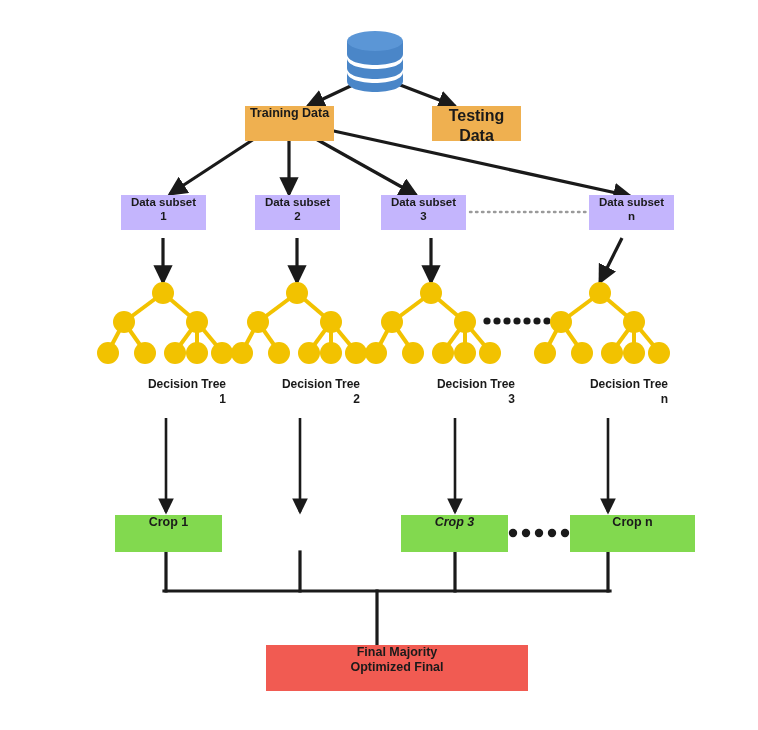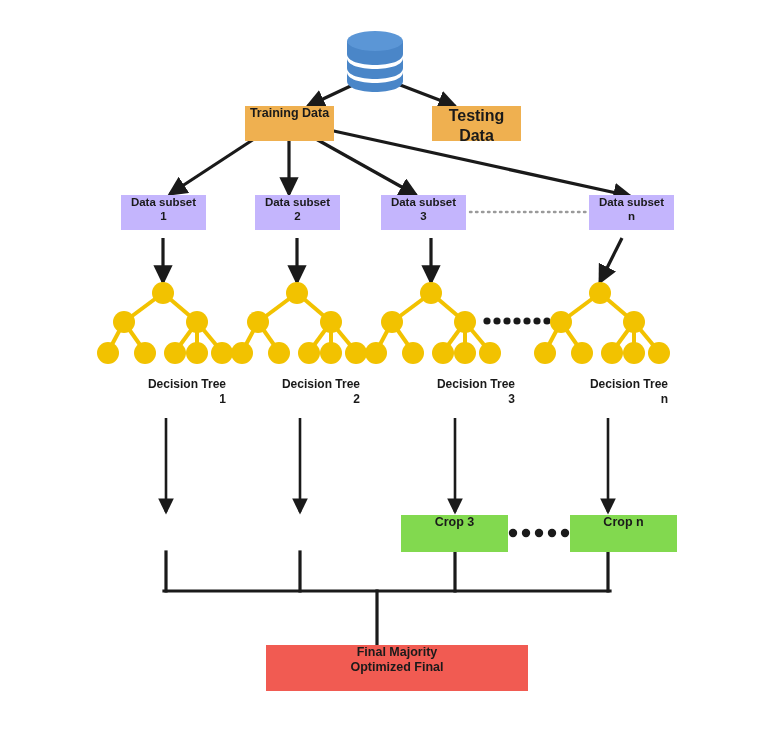--- a/index.html
+++ b/index.html
@@ -248,27 +248,30 @@
   <div class="lbl-plain" style="left:395px; top:377px; width:120px; font-size:12px;">
     <div>Decision Tree</div>
     <div>3</div>
   </div>
 
   <div class="lbl-plain" style="left:548px; top:377px; width:120px; font-size:12px;">
     <div>Decision Tree</div>
     <div>n</div>
   </div>
 
-
-
-  <div class="node-box box-green" style="left:401px; top:515px; width:107px; height:37px; font-size:12.5px;">
+  <div class="node-box box-green" style="left:115px; top:515px; width:107px; height:37px; font-size:12.5px;">
+    <span>Crop 1</span>
+  </div>
+
+
+  <div class="node-box box-green" style="left:401px; top:515px; width:107px; height:37px; font-size:12.5px;font-style:italic;">
     <span>Crop 3</span>
   </div>
 
-  <div class="node-box box-green" style="left:570px; top:515px; width:107px; height:37px; font-size:12.5px;">
+  <div class="node-box box-green" style="left:570px; top:515px; width:125px; height:37px; font-size:12.5px;">
     <span>Crop n</span>
   </div>
 
   <div class="node-box box-red" style="left:266px; top:645px; width:262px; height:46px; font-size:12.5px;">
     <span>Final Majority</span>
     <span>Optimized Final</span>
   </div>
 
 </div>
 

